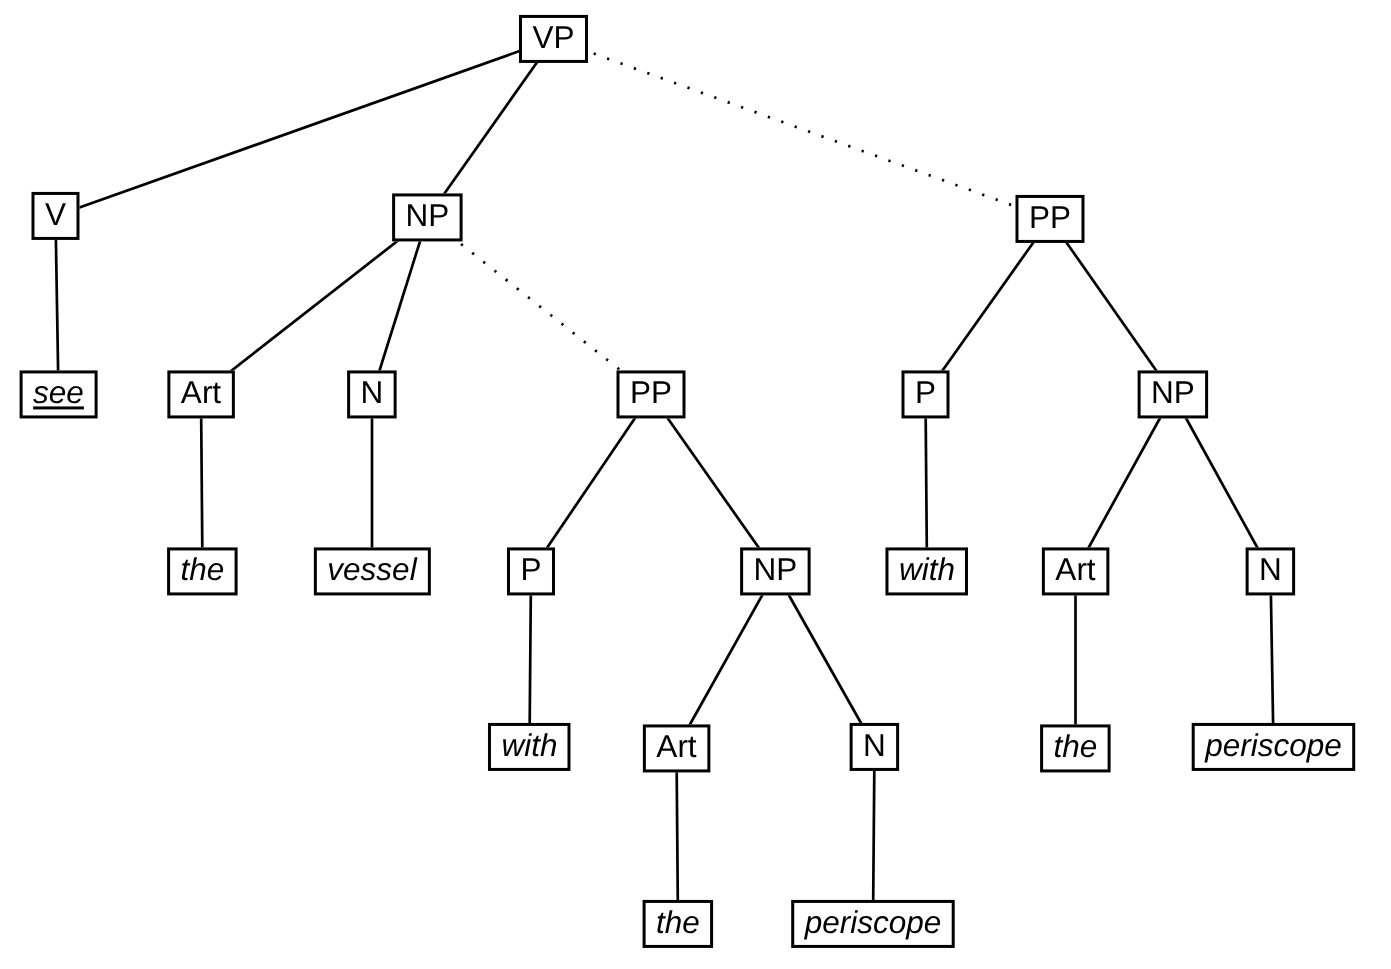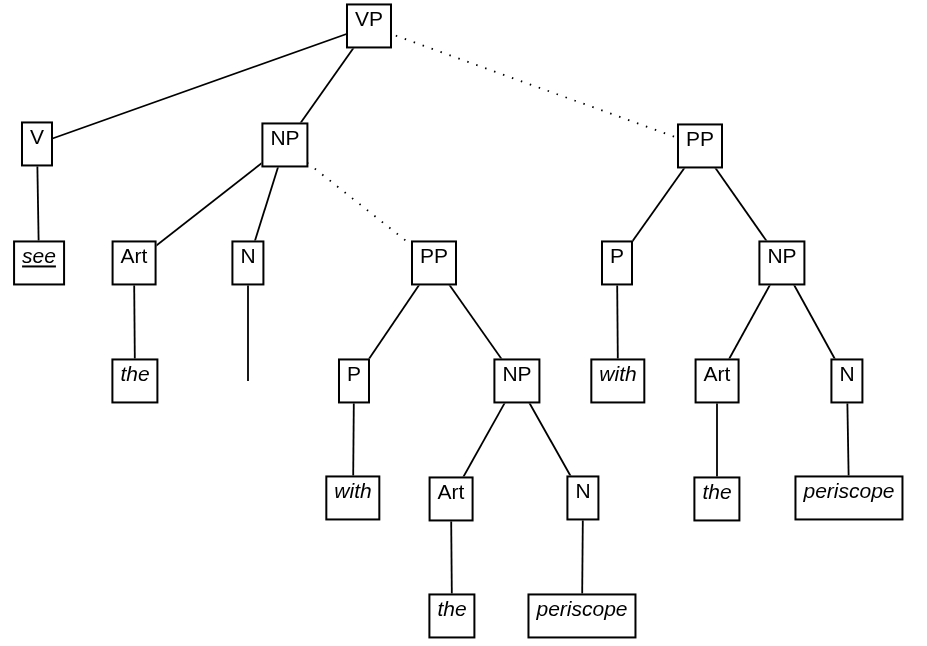--- a/index.html
+++ b/index.html
@@ -33,21 +33,21 @@
   }
   .node {
     position: absolute;
     transform: translate(-50%, -50%);
     z-index: 1;
     background: #ffffff;
     border: 2px solid #000000;
     color: #000000;
     font-size: 21px;
     line-height: 1.1;
-    padding: 2px 7px 16px 7px;
+    padding: 2px 7px 3px 7px;
     white-space: nowrap;
     text-align: center;
   }
   .node.italic {
     font-style: italic;
   }
 </style>
 </head>
 <body>
 
@@ -82,20 +82,21 @@
     <div class="node" style="left: 37px; top: 144px;">V</div>
     <div class="node" style="left: 285px; top: 145px;">NP</div>
     <div class="node" style="left: 700px; top: 146px;">PP</div>
     <div class="node italic" style="left: 39px; top: 263px; text-decoration: underline;">see</div>
     <div class="node" style="left: 134px; top: 263px;">Art</div>
     <div class="node" style="left: 248px; top: 263px;">N</div>
     <div class="node" style="left: 434px; top: 263px;">PP</div>
     <div class="node" style="left: 617px; top: 263px;">P</div>
     <div class="node" style="left: 782px; top: 263px;">NP</div>
     <div class="node italic" style="left: 135px; top: 381px;">the</div>
+    <div class="node italic" style="left: 248px; top: 381px;">vessel</div>
     <div class="node" style="left: 354px; top: 381px;">P</div>
     <div class="node" style="left: 517px; top: 381px;">NP</div>
     <div class="node italic" style="left: 618px; top: 381px;">with</div>
     <div class="node" style="left: 717px; top: 381px;">Art</div>
     <div class="node" style="left: 847px; top: 381px;">N</div>
     <div class="node italic" style="left: 353px; top: 498px;">with</div>
     <div class="node" style="left: 451px; top: 499px;">Art</div>
     <div class="node" style="left: 583px; top: 498px;">N</div>
     <div class="node italic" style="left: 717px; top: 499px;">the</div>
     <div class="node italic" style="left: 849px; top: 498px;">periscope</div>

